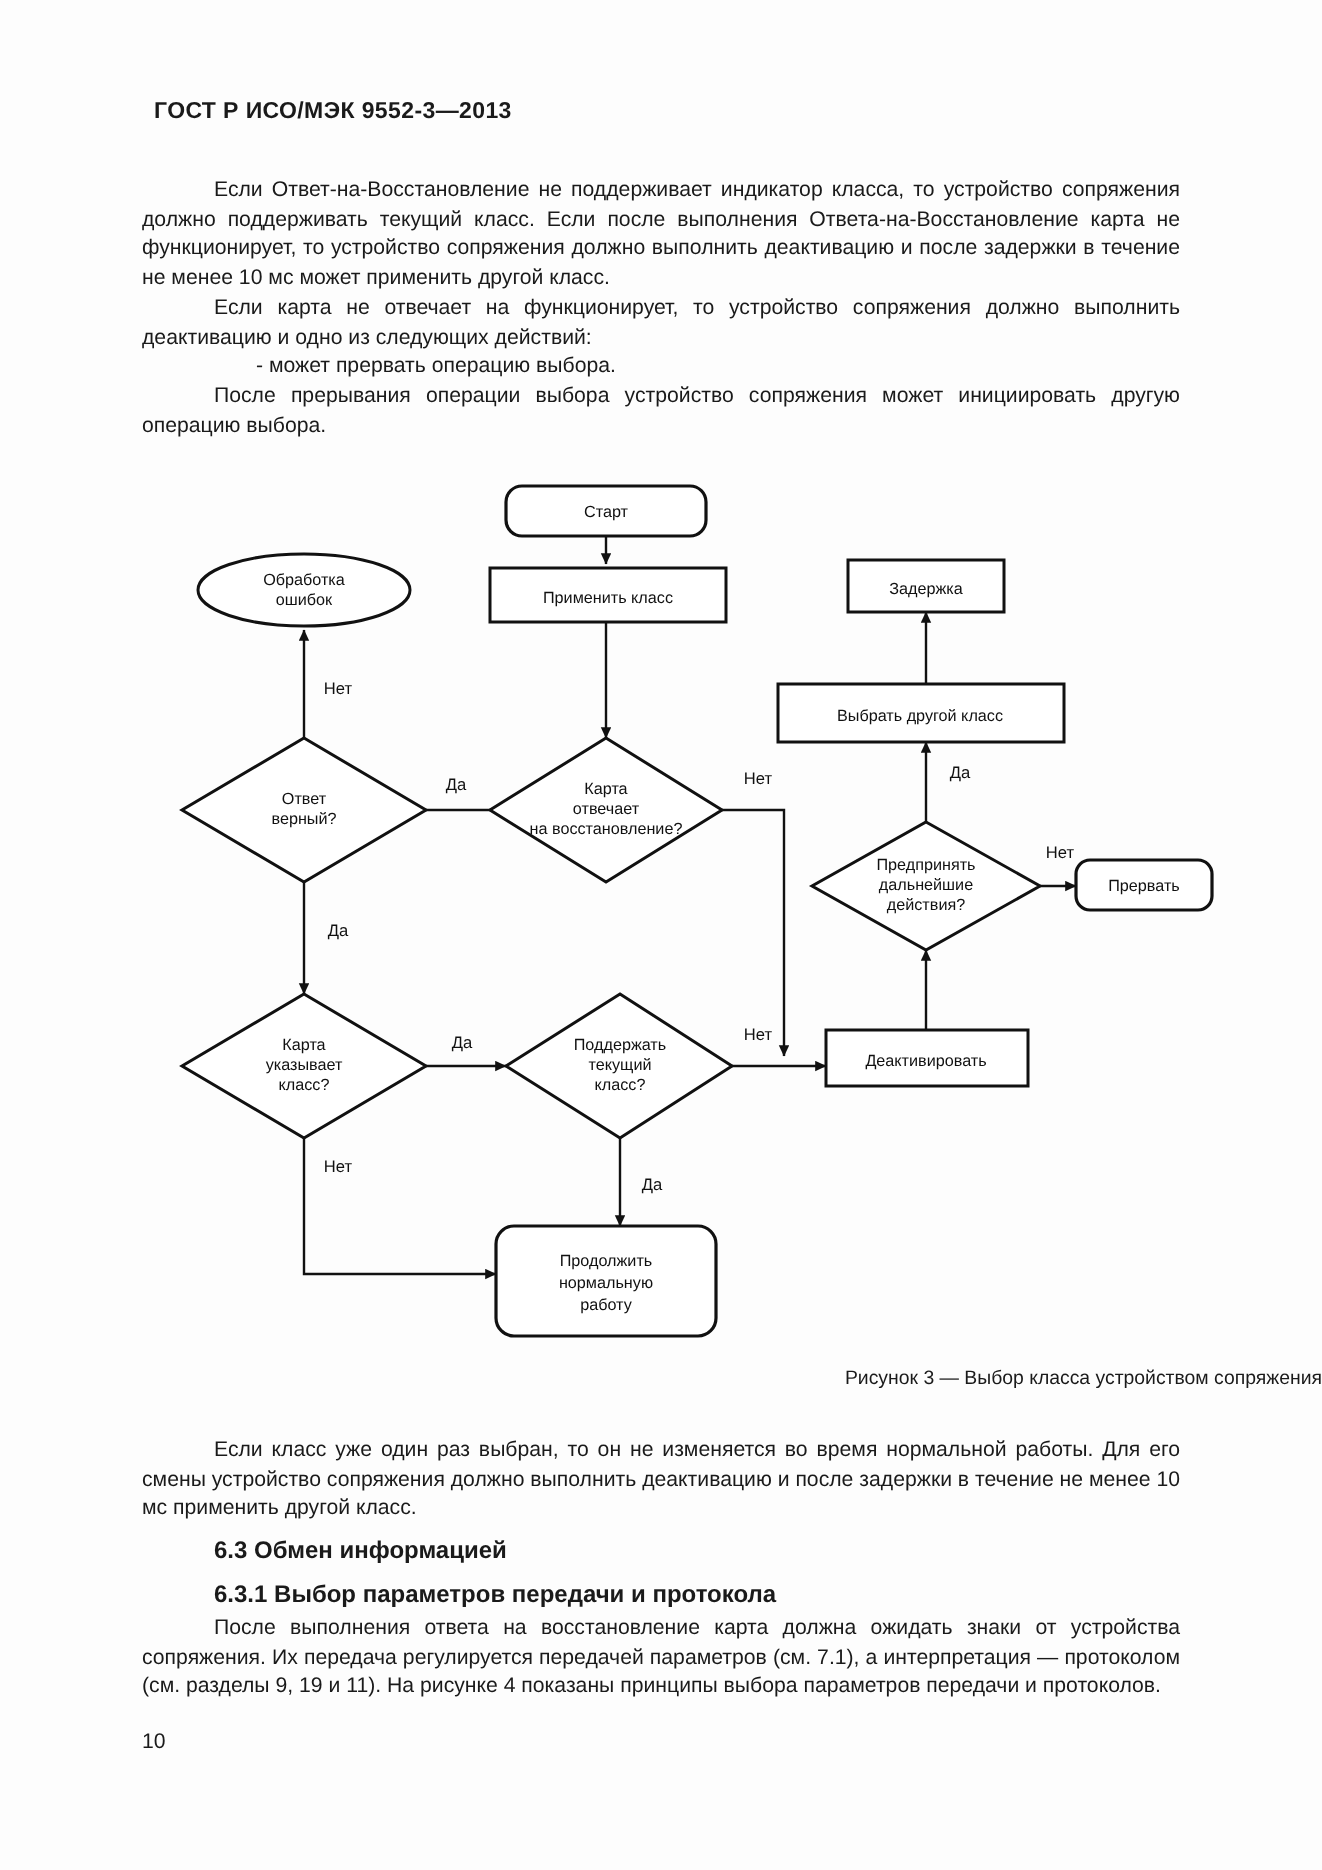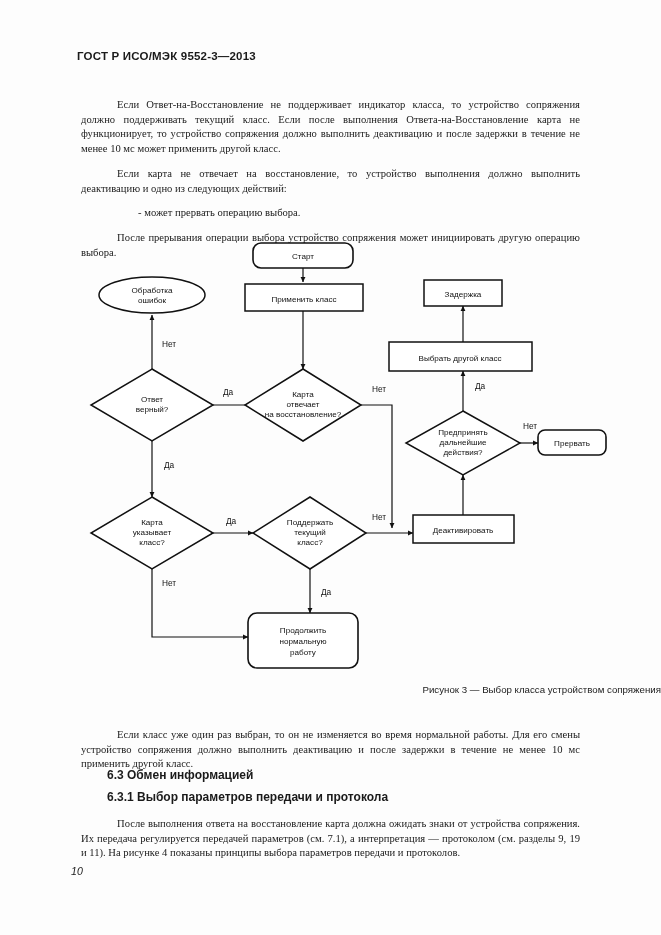--- a/index.html
+++ b/index.html
@@ -18,38 +18,37 @@
     font-size:11.5px;font-weight:bold;letter-spacing:0.2px;
     white-space:nowrap;
   }
 
   .body-text{
     position:absolute;left:71px;width:519px;
     font-size:10.6px;line-height:14.7px;
     text-align:justify;
     text-justify:inter-word;
   }
-  .body-text p{margin:10px;font-family:Liberation Serif, serif;}
+  .body-text p{margin:0;}
   .ind{text-indent:36px;}
   .dash{text-indent:57px;}
 
   .figure-caption{
     position:absolute;left:0;top:684px;width:661px;
     text-align:right;font-size:9.7px;
   }
 
   .heading{
     position:absolute;left:107px;
     font-size:12px;font-weight:bold;
   }
 
   .page-number{
     position:absolute;left:71px;top:865px;
     font-size:10.6px;
-    font-style:italic;
   }
 
   svg.flow{position:absolute;left:0;top:232px;}
   svg.flow text{
     font-family:"Liberation Sans", sans-serif;
     font-size:8.1px;
     fill:#111;
     text-anchor:middle;
   }
   svg.flow text.lbl{font-size:8.3px;}
@@ -62,21 +61,21 @@
 </style>
 </head>
 <body>
 
 <div class="page">
 
   <div class="doc-header">ГОСТ Р ИСО/МЭК 9552-3—2013</div>
 
   <div class="body-text" style="top:88px;">
     <p class="ind">Если Ответ-на-Восстановление не поддерживает индикатор класса, то устройство сопряжения должно поддерживать текущий класс. Если после выполнения Ответа-на-Восстановление карта не функционирует, то устройство сопряжения должно выполнить деактивацию и после задержки в течение не менее 10 мс может применить другой класс.</p>
-    <p class="ind">Если карта не отвечает на восстановление, то устройство выполнения должно выполнить деактивацию и одно из следующих действий:</p>
+    <p class="ind">Если карта не отвечает на функционирует, то устройство сопряжения должно выполнить деактивацию и одно из следующих действий:</p>
     <p class="dash">- может прервать операцию выбора.</p>
     <p class="ind">После прерывания операции выбора устройство сопряжения может инициировать другую операцию выбора.</p>
   </div>
 
   <svg class="flow" width="661" height="450" viewBox="0 0 661 450">
     <defs>
       <marker id="ah" markerWidth="7" markerHeight="7" refX="5.4" refY="2.6" orient="auto" markerUnits="userSpaceOnUse">
         <path d="M0,0 L5.6,2.6 L0,5.2 z" fill="#111111"></path>
       </marker>
     </defs>

